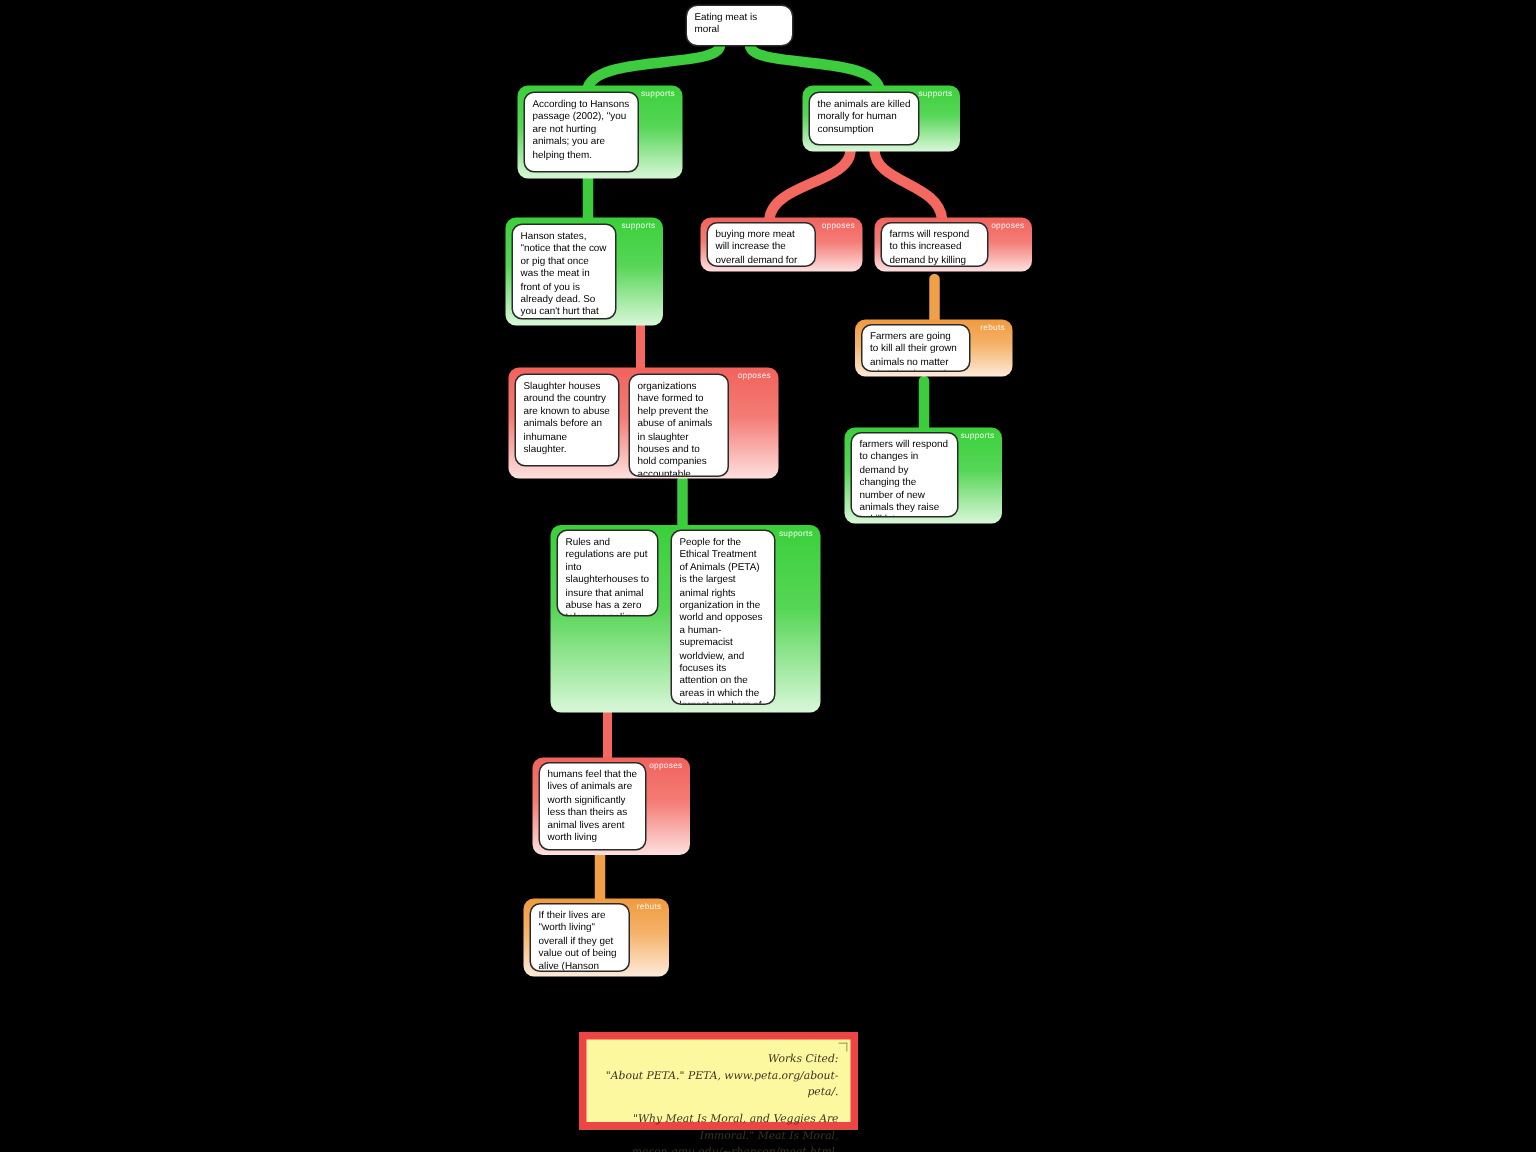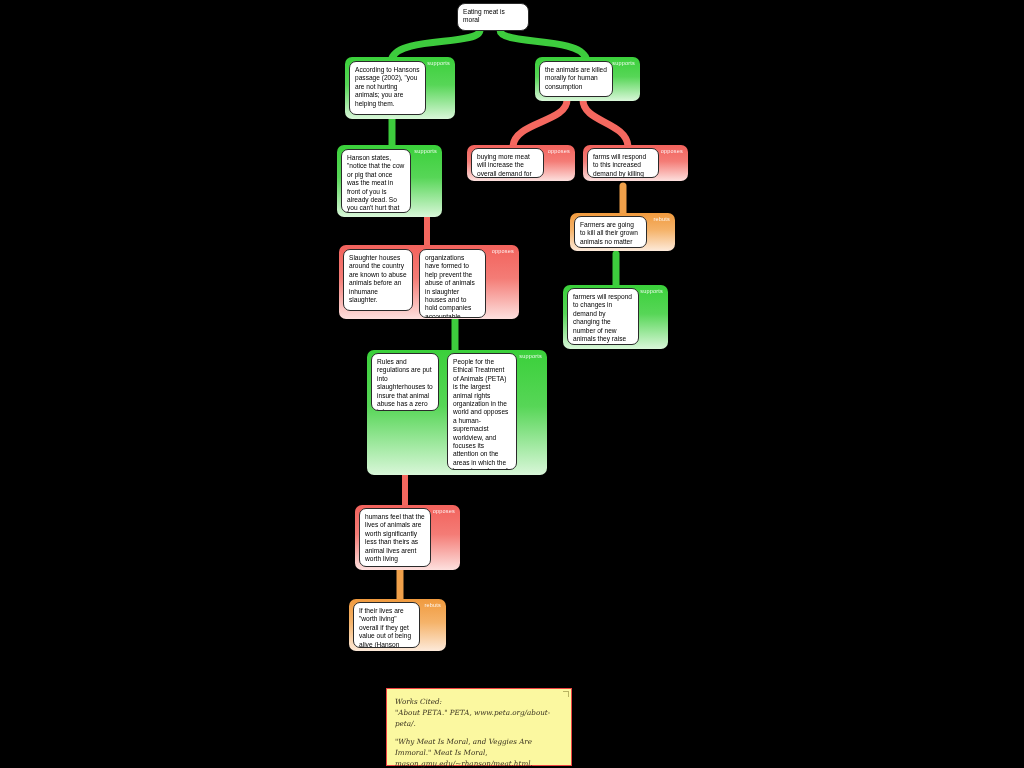--- a/index.html
+++ b/index.html
@@ -18,24 +18,24 @@
        color:#ffffff;opacity:.92;}
   .grp.rebut .rel,.grp.oppose .rel{color:#ffffff;}
 
   
   .card{position:absolute;background:#fff;border:1px solid #2a2a2a;border-radius:7px;
         box-sizing:border-box;padding:4px 5px;font-size:6.6px;line-height:8.4px;
         color:#000;overflow:hidden;}
   .card.root{border-radius:8px;}
 
   
-  #cite{position:absolute;left:386px;top:688px;width:186px;height:78px;
-        background:#fbf8a0;border:1px solid #ef4444;box-sizing:border-box;
+  #cite{position:absolute;left:386px;top:688px;width:186px;height:65px;
+        background:#fbf8a0;border:5px solid #ef4444;box-sizing:border-box;
         padding:7px 8px;font-size:7.2px;line-height:11px;color:#3a3320;
-        font-family:"DejaVu Serif",serif;font-style:italic;}
+        font-family:"DejaVu Serif",serif;font-style:italic;text-align:right;}
   #cite .ln{white-space:pre-wrap;}
   #cite .gap{height:7px;}
   #cite .fold{position:absolute;right:2px;top:2px;width:5px;height:5px;
               border-top:1px solid #b9b463;border-right:1px solid #b9b463;}
 </style>
 </head>
 <body>
 
 <div id="canvas">
 

